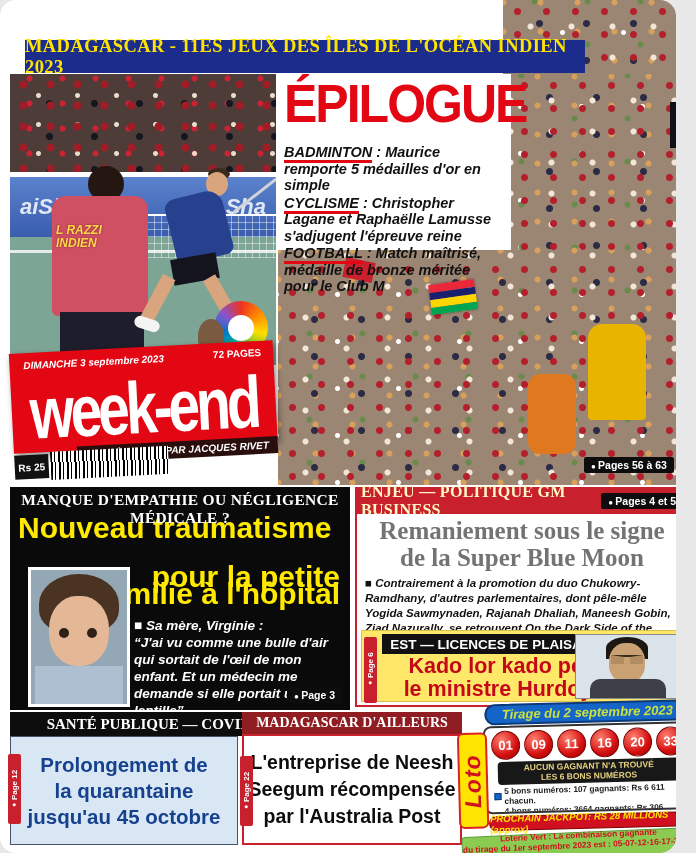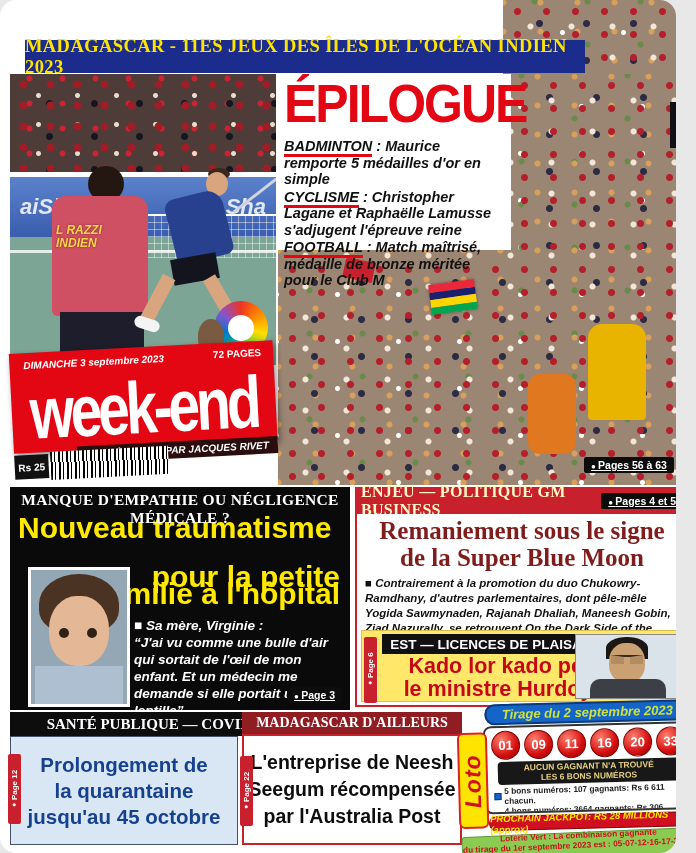--- a/index.html
+++ b/index.html
@@ -71,42 +71,42 @@
   .flag-mru{left:152px;top:208px;width:46px;height:30px;transform:rotate(-8deg);box-shadow:0 0 3px rgba(0,0,0,.4);}
   .flag-mru div{height:25%;}
   .flag-red-small{left:66px;top:186px;width:30px;height:20px;background:#c8202c;transform:rotate(12deg);}
   .person-yellow{left:310px;top:250px;width:58px;height:96px;border-radius:14px 14px 4px 4px;background:#e8b400;}
   .person-orange{left:250px;top:300px;width:48px;height:80px;border-radius:12px;background:#e07820;}
 
   #epilogue-box{left:278px;top:74px;width:233px;height:176px;background:#fff;
     padding:2px 6px 0 6px;box-sizing:border-box;}
   .epi-title{color:#e30613;font:900 50px "Liberation Sans",sans-serif;letter-spacing:-2px;
     line-height:52px;transform:scaleY(1.08);transform-origin:top left;}
-  .epi-items{margin-top:10px;}
+  .epi-items{margin-top:16px;}
   .epi-item{font:700 italic 14.5px "Liberation Sans",sans-serif;color:#111;line-height:16.5px;margin-bottom:1px;}
   .epi-label{border-bottom:3px solid #e30613;text-transform:uppercase;}
 
   
   #masthead{left:12px;top:347px;width:264px;height:130px;transform:rotate(-3deg);}
   .mh-red{left:0;top:0;width:264px;height:100px;background:#e30613;box-shadow:2px 3px 6px rgba(0,0,0,.45);}
   .mh-date{left:14px;top:7px;color:#fff;font:700 italic 10px "Liberation Sans",sans-serif;}
   .mh-pages{right:12px;top:6px;color:#fff;font:700 10px "Liberation Sans",sans-serif;}
   .mh-logo{left:0;top:18px;width:264px;text-align:center;color:#fff;
     font:900 57px "Liberation Sans",sans-serif;letter-spacing:-4px;
     transform:scaleY(1.28);transform-origin:top center;}
   .mh-founded{right:0;top:96px;background:#2a0d0d;color:#fff;
     font:700 italic 10px "Liberation Sans",sans-serif;padding:3px 9px;}
   .mh-rs{left:0;top:102px;width:34px;height:24px;background:#111;color:#fff;
     font:700 10px "Liberation Sans",sans-serif;display:flex;align-items:center;justify-content:center;}
   .mh-barcode{left:36px;top:100px;width:118px;height:28px;
     background:repeating-linear-gradient(90deg,#000 0 2px,#fff 2px 4px,#000 4px 5px,#fff 5px 8px);}
 
   
   .badge{background:#0d0d0d;color:#fff;font:700 10.5px "Liberation Sans",sans-serif;
-    padding:2px 7px;border-radius:2px;white-space:nowrap;text-decoration:underline;}
+    padding:2px 7px;border-radius:2px;white-space:nowrap;}
   .badge::before{content:"● ";font-size:8px;}
   .vbadge{background:#c8202c;color:#fff;font:700 8px "Liberation Sans",sans-serif;
     writing-mode:vertical-rl;transform:rotate(180deg);text-align:center;
     padding:4px 2px;border-radius:2px;}
   .vbadge::before{content:"● ";font-size:7px;}
 
   
   #emilie{left:10px;top:487px;width:340px;height:223px;background:#0a0a0a;overflow:hidden;}
   .em-kicker{left:0;top:4px;width:340px;text-align:center;color:#fff;
     font:700 15.5px "Liberation Serif",serif;letter-spacing:.3px;}
@@ -122,21 +122,21 @@
     font:700 italic 13.5px "Liberation Sans",sans-serif;line-height:17px;}
   .em-badge{right:8px;bottom:7px;}
 
   
   #enjeu{left:355px;top:487px;width:334px;height:220px;}
   .en-banner{left:0;top:0;width:334px;height:27px;background:#c8202c;display:flex;
     align-items:center;justify-content:space-between;padding:0 6px;box-sizing:border-box;}
   .en-banner .kick{color:#fef9c3;font:700 16px "Liberation Serif",serif;letter-spacing:.3px;}
   .en-body-wrap{left:0;top:27px;width:334px;height:193px;background:#fff;
     border:2px solid #c8202c;border-top:none;box-sizing:border-box;}
-  .en-headline{margin-top:3px;text-align:center;color:#7f1d1d;
+  .en-headline{margin-top:3px;text-align:center;color:#737373;
     font:700 25px "Liberation Serif",serif;line-height:27px;}
   .en-text{padding:5px 8px 0 8px;color:#111;font:700 italic 11.5px "Liberation Sans",sans-serif;line-height:15px;}
   .est-box{position:absolute;left:4px;right:4px;bottom:3px;height:72px;background:#ffe76a;
     border:1px solid #d8c050;box-sizing:border-box;}
   .est-vbadge{position:absolute;left:2px;top:6px;height:58px;}
   .est-banner{position:absolute;left:20px;top:3px;width:250px;height:20px;background:#111;
     color:#fff;font:700 13.5px "Liberation Sans",sans-serif;display:flex;align-items:center;justify-content:center;}
   .est-headline{position:absolute;left:20px;top:24px;width:250px;text-align:center;
     color:#c40818;font:800 21.5px "Liberation Sans",sans-serif;line-height:23px;}
   .minister{position:absolute;right:3px;top:3px;width:102px;height:63px;border:1px solid #8a8a8a;

